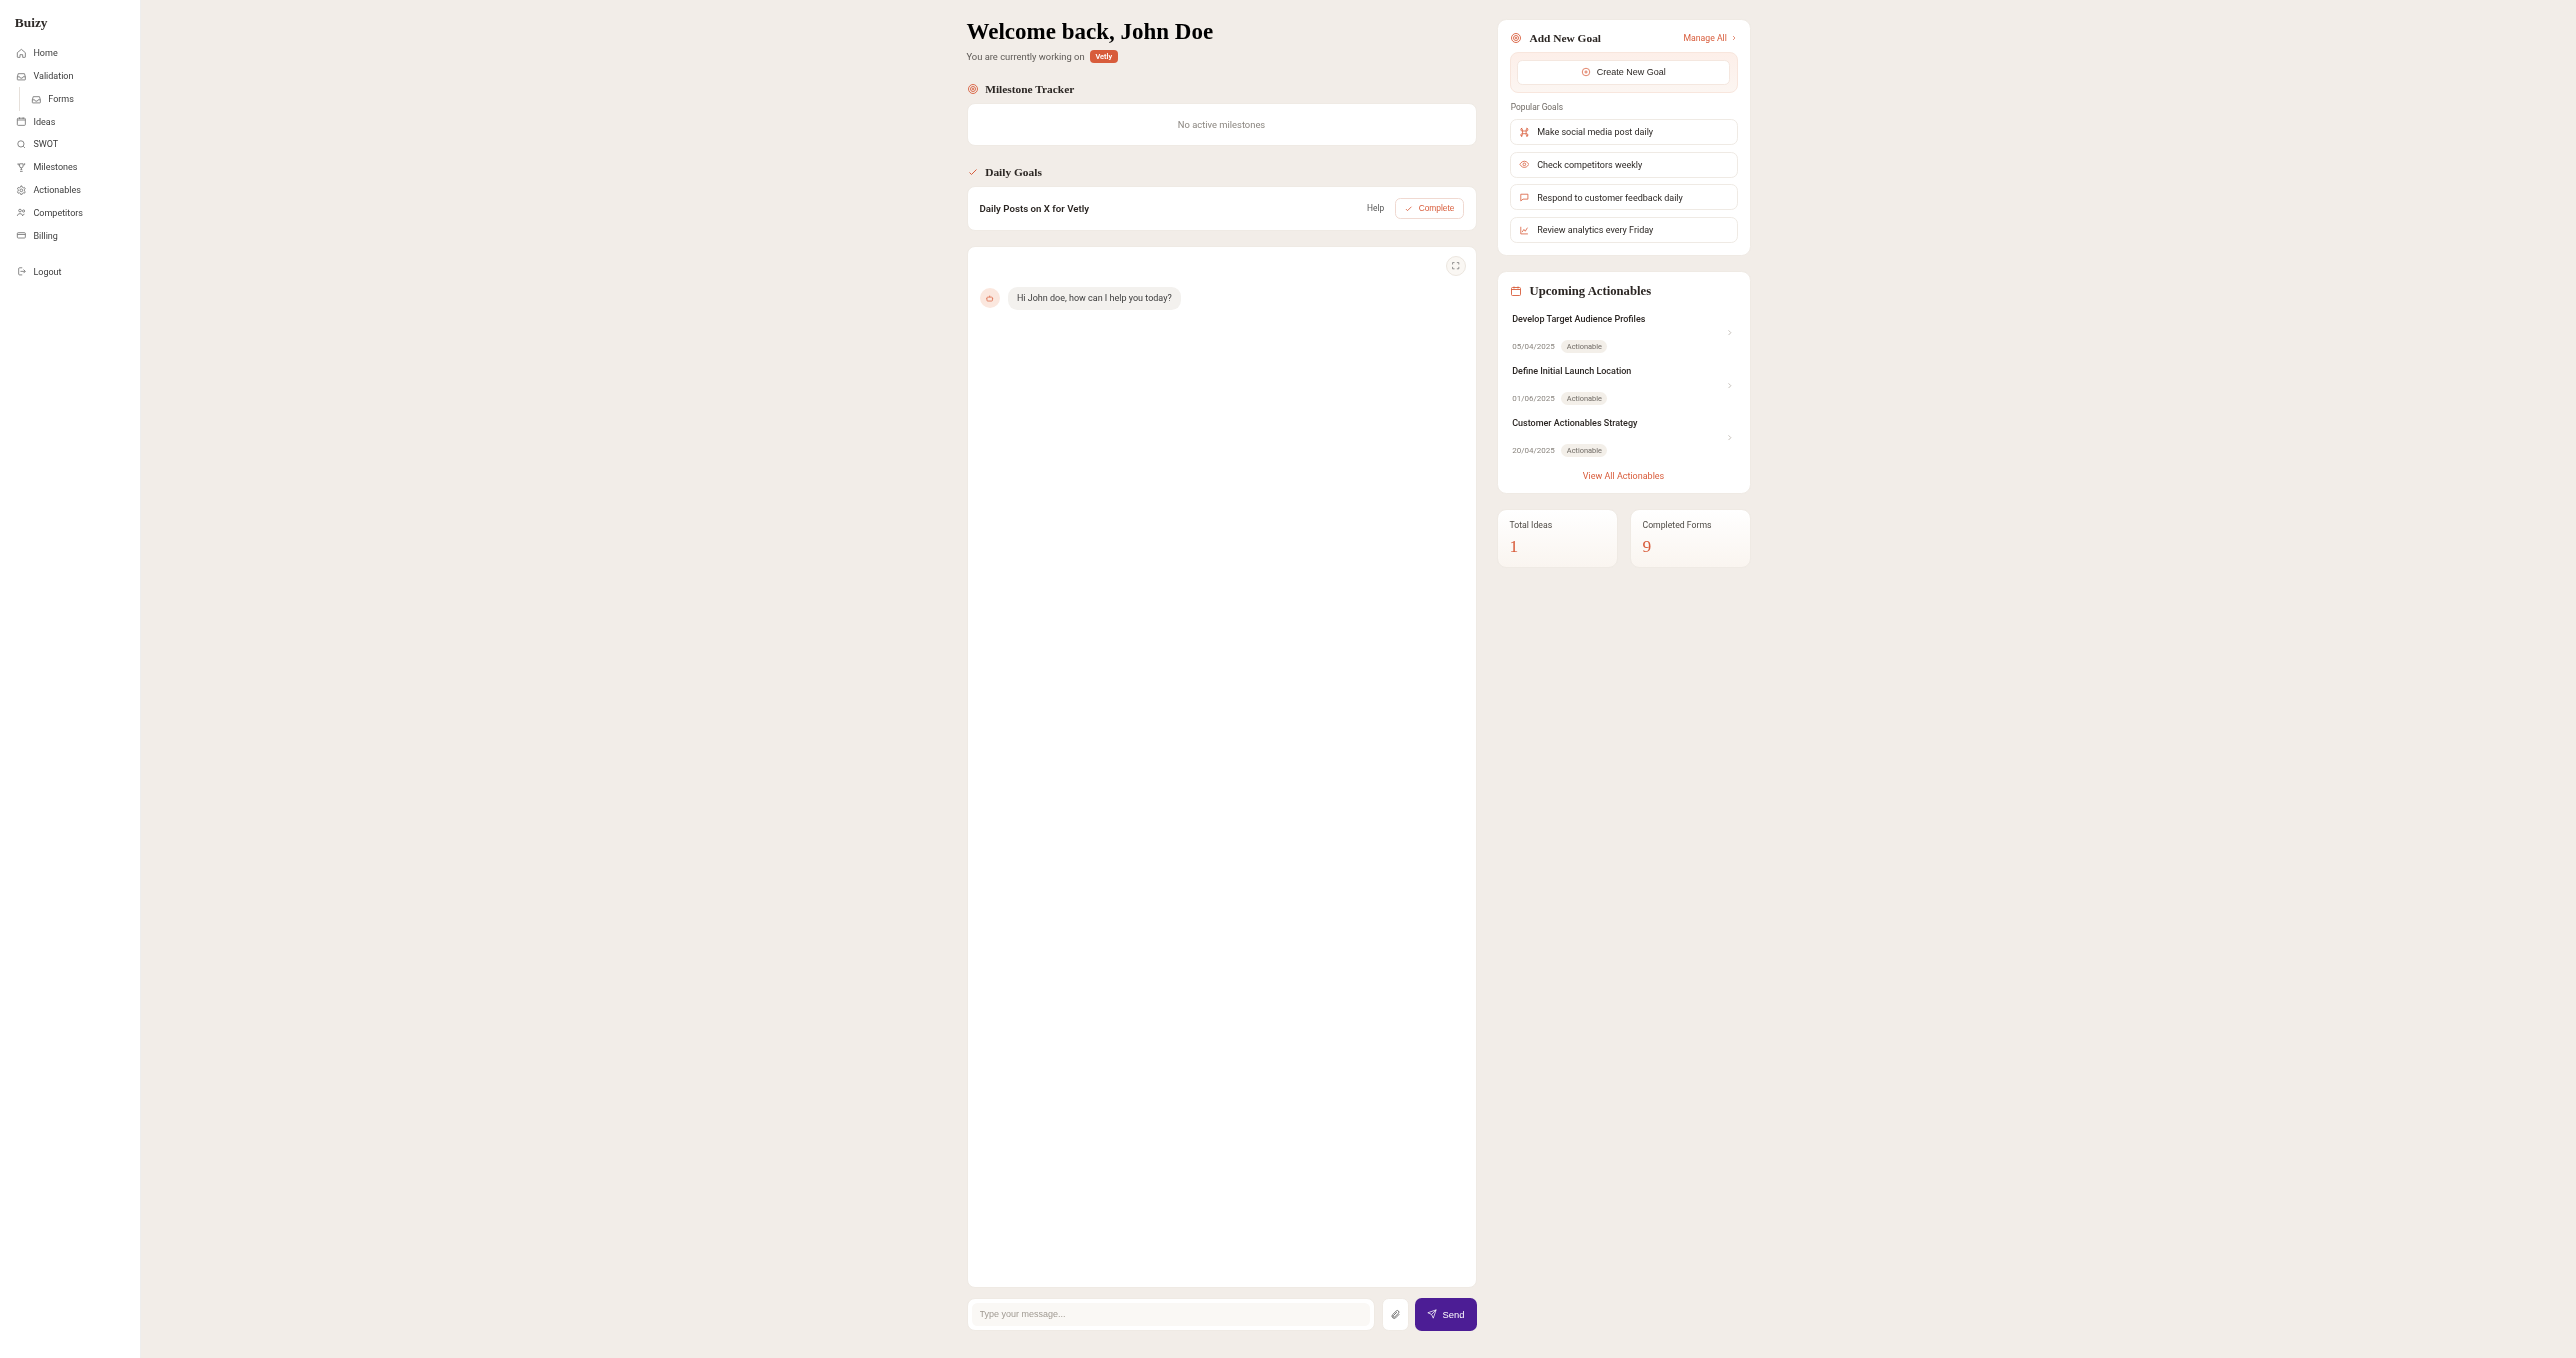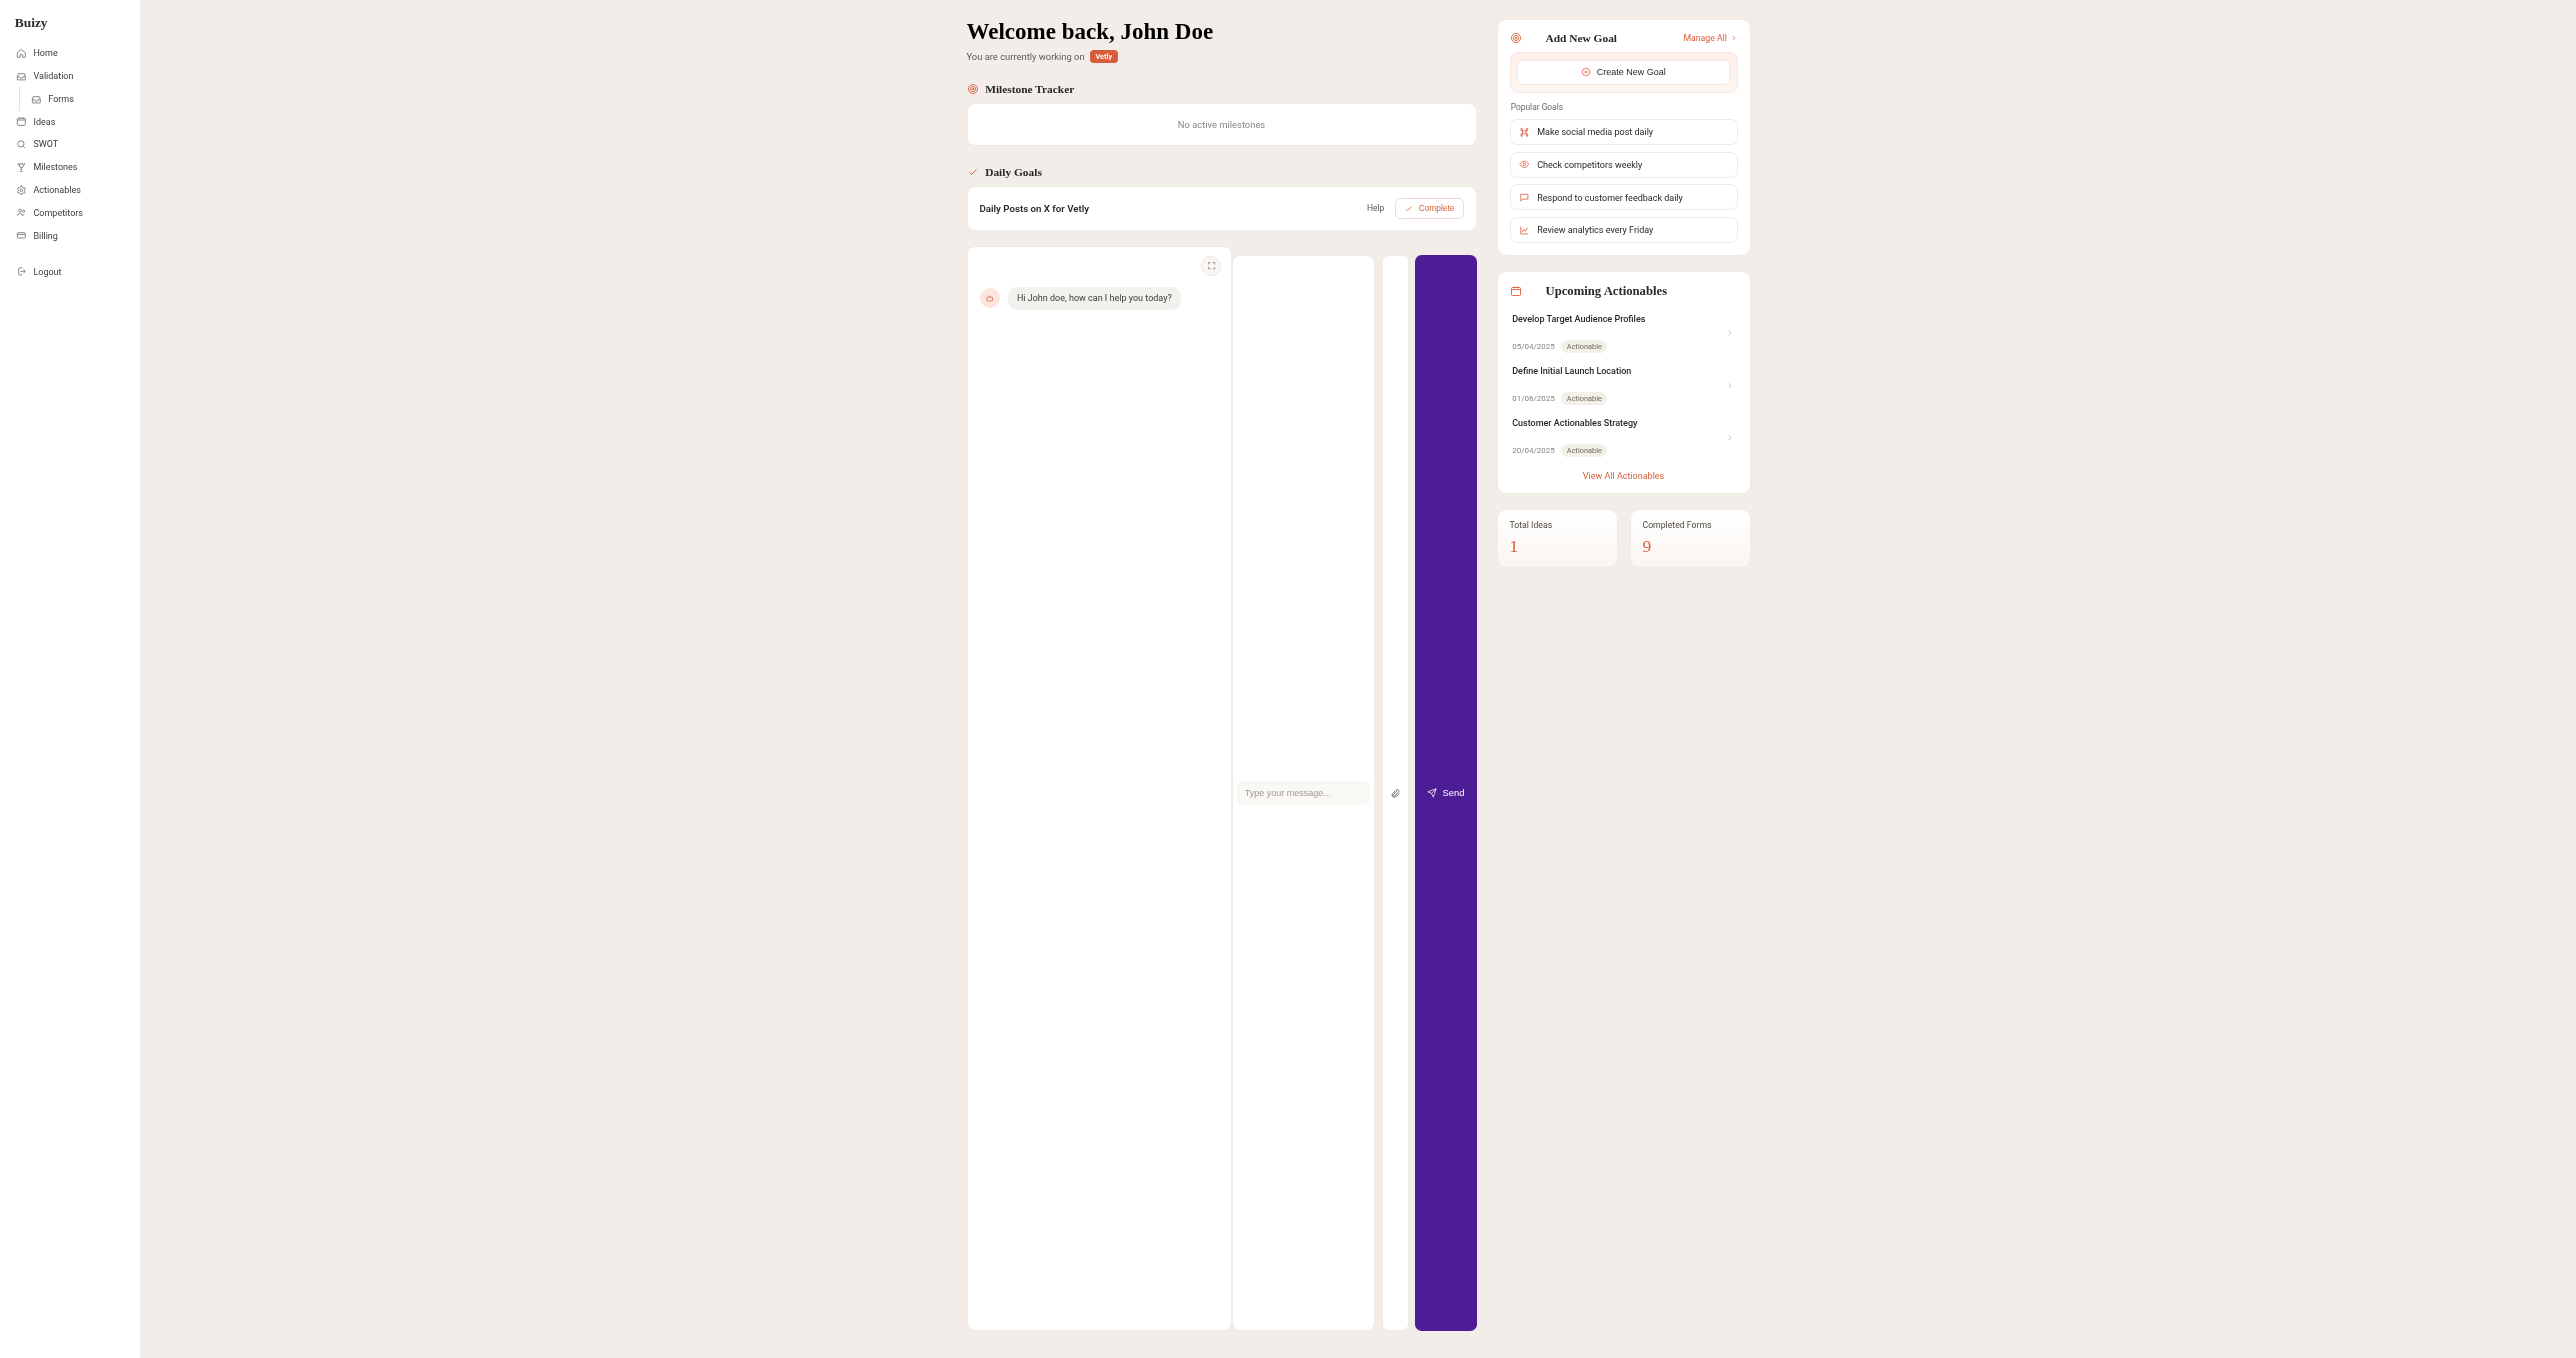--- a/index.html
+++ b/index.html
@@ -82,21 +82,21 @@
   .goal-title { font-weight: 600; font-size: 9.7px; color: #2b2623; }
   .goal-actions { display: flex; align-items: center; gap: 10.7px; }
   .help-link { font-size: 8.4px; color: #565656; cursor: pointer; }
   .btn-complete {
     display: inline-flex; align-items: center; gap: 5.4px;
     border: 0.7px solid #f0d9d1; background: #fff; color: #d85c3b;
     font-size: 8.4px; padding: 4.7px 8px; border-radius: 5.4px; cursor: pointer;
   }
   
   .chat-panel {
-    margin-top: 14.8px; flex: 1; display: flex; flex-direction: row;
+    margin-top: 14.8px; flex: 1; display: flex; flex-direction: column;
     min-height: 322px;
   }
   .chat-card { flex: 1; padding: 12px; position: relative; display: flex; flex-direction: column; }
   .expand-btn {
     position: absolute; top: 9.4px; right: 9.4px;
     width: 20px; height: 20px; border-radius: 50%;
     border: 0.7px solid #ece6df; background: #faf7f3; cursor: pointer;
     display: flex; align-items: center; justify-content: center; color: #6b6b6b;
   }
   .chat-msg-row { display: flex; align-items: center; gap: 8px; margin-top: 28px; }
@@ -121,21 +121,21 @@
     display: flex; align-items: center; justify-content: center; cursor: pointer; color: #565656;
   }
   .send-btn {
     display: inline-flex; align-items: center; gap: 5.4px;
     background: #4c1d95; color: #fff; border: none; border-radius: 6.7px;
     padding: 0 12px; font-size: 9.4px; font-weight: 500; cursor: pointer; justify-content: flex-end;
   }
   
   .panel { background: #fff; border: 0.7px solid #efeae4; border-radius: 9.4px; padding: 12px; }
   .panel-head { display: flex; align-items: center; justify-content: space-between; margin-bottom: 8px; }
-  .panel-head-left { display: flex; align-items: center; gap: 24px; }
+  .panel-head-left { display: flex; align-items: center; gap: 8px; }
   .panel-head .icon { color: #d85c3b; width: 12px; height: 12px; }
   .panel-title { font-family: Georgia, serif; font-size: 11.4px; font-weight: 700; color: #2b2623; }
   .panel-title.lg { font-size: 12.7px; }
   .manage-link { color: #d85c3b; font-size: 8.7px; display: inline-flex; align-items: center; gap: 2.7px; cursor: pointer; }
   .create-goal-wrap {
     background: linear-gradient(180deg,#fdefe9,#fcf6f2);
     border: 0.7px solid #f8e6dd; border-radius: 8px; padding: 6.7px; margin-bottom: 9.4px;
   }
   .create-goal-btn {
     width: 100%; background: #fff; border: 0.7px solid #f4e7df; border-radius: 5.4px;

